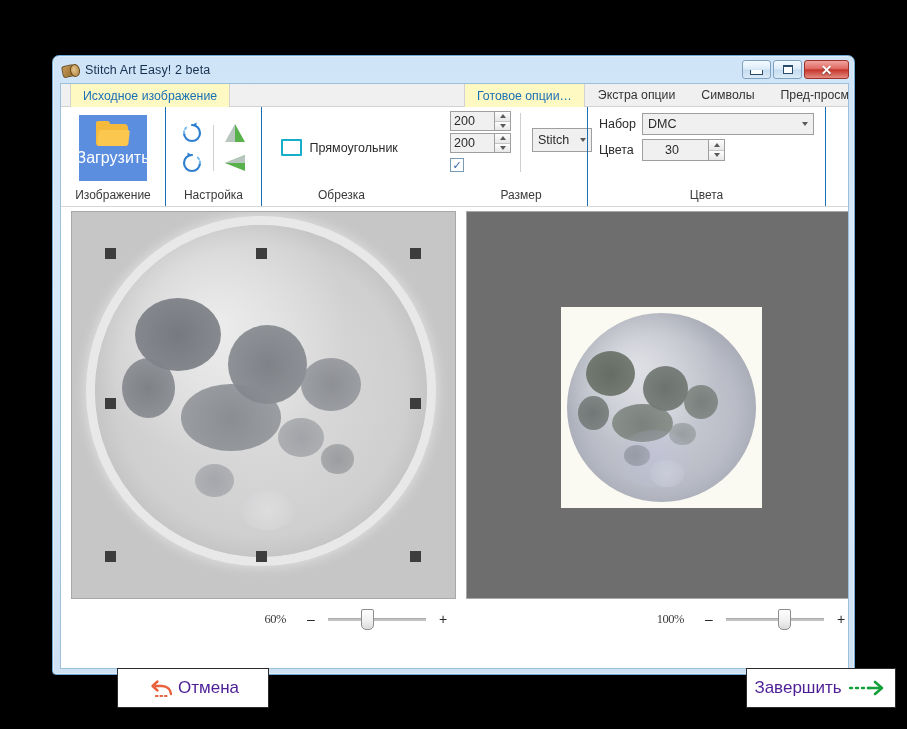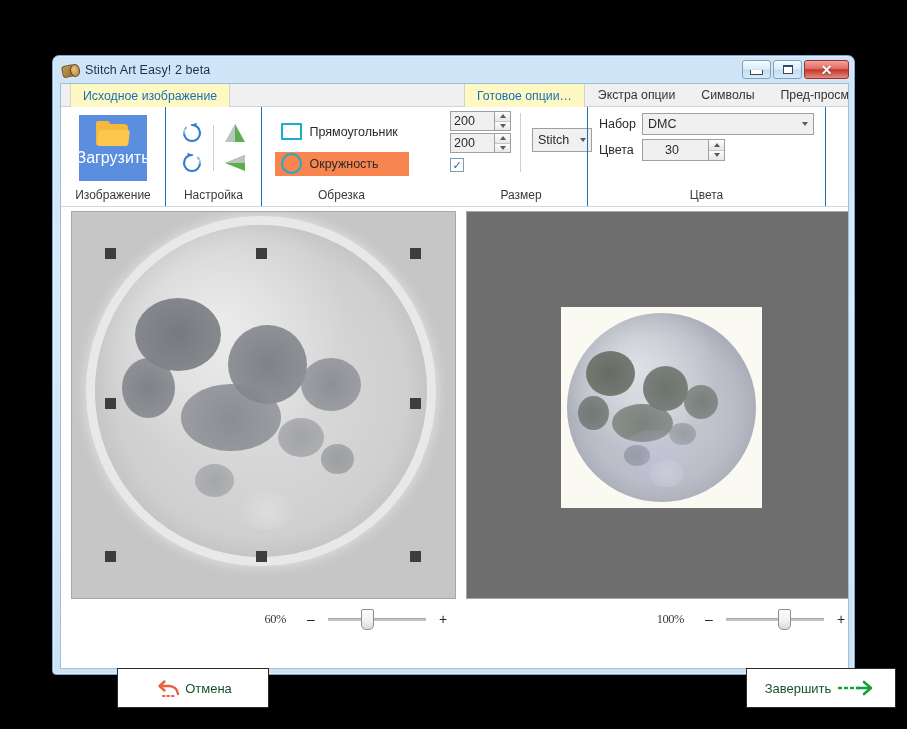--- a/index.html
+++ b/index.html
@@ -575,22 +575,22 @@
   }
   .fbtn {
     position: absolute;
     height: 40px;
     background: #ffffff;
     border: 1px solid #2a2a2a;
     display: flex;
     align-items: center;
     justify-content: center;
     box-sizing: border-box;
-    font-size: 13px;
-    color: #14532d;
+    font-size: 17px;
+    color: #4c1d95;
     cursor: default;
   }
   .fbtn.cancel { left: 57px; top: -1px; width: 152px; }
   .fbtn.finish { left: 686px; top: -1px; width: 150px; }
   .fbtn .txt { white-space: nowrap; }
 
   .sep-line {
     position: absolute;
     left: 8px;
     top: 612px;
@@ -683,24 +683,20 @@
               </div>
               <div class="glabel">Настройка</div>
             </div>
 
             <div class="rgroup" style="width:160px">
               <div class="gbody">
                 <div class="crop-col">
                   <div class="cropbtn">
                     <span class="shape-rect"></span>
                     <span>Прямоугольник</span>
-                  </div>
-                  <div class="cropbtn selected">
-                    <span class="shape-circ"></span>
-                    <span>Окружность</span>
                   </div>
                 </div>
               </div>
               <div class="glabel">Обрезка</div>
             </div>
           </div>
         </div>
 
         <div class="pane-right">
           <div class="tabstrip">

